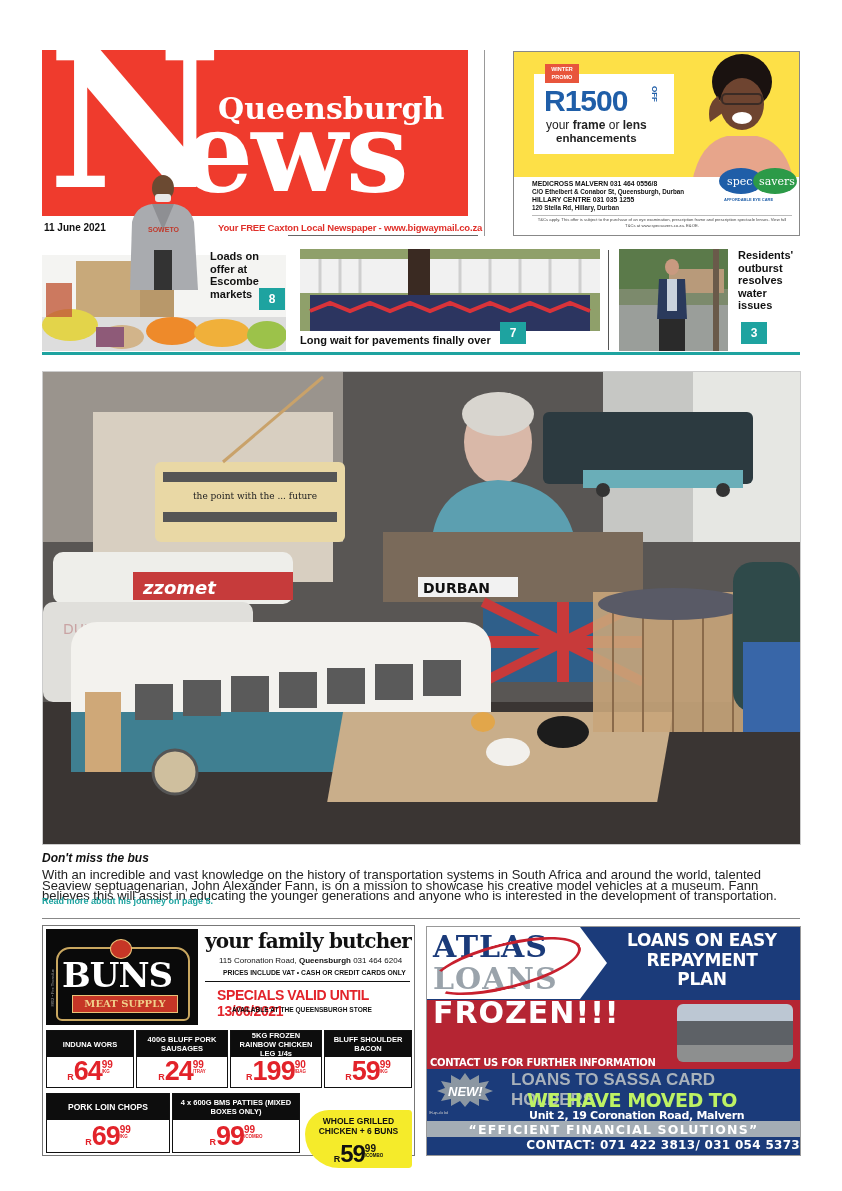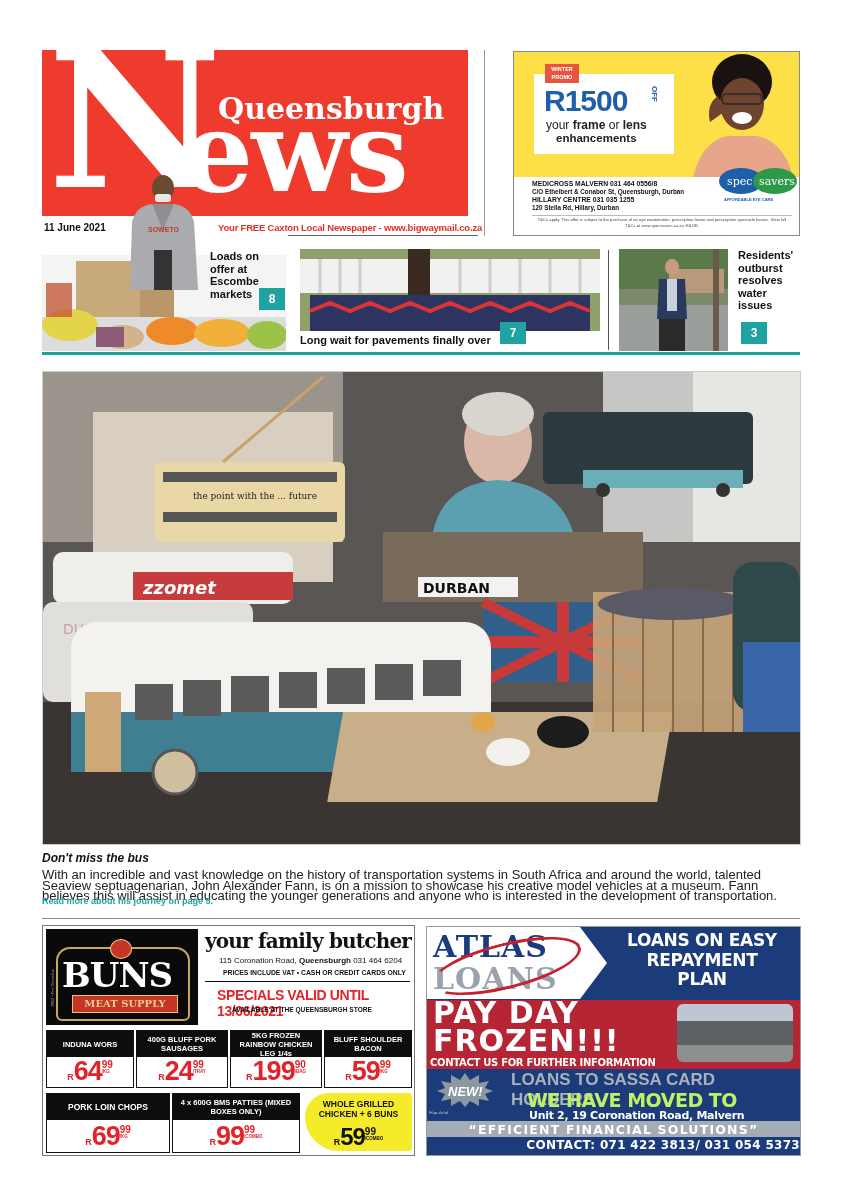--- a/index.html
+++ b/index.html
@@ -311,39 +311,38 @@
   </div>
 
   <div class="abs deal" style="left:3px;top:167px;width:122px;height:58px">
     <div class="deal-head" style="height:26px;font-size:8.5px">PORK LOIN CHOPS</div>
     <div class="deal-price"><span class="r">R</span><span class="main">69</span><span class="cents"><span class="c">99</span><span class="u">/KG</span></span></div>
   </div>
   <div class="abs deal" style="left:129px;top:167px;width:126px;height:58px">
     <div class="deal-head" style="height:26px">4 x 600G BMS PATTIES (MIXED BOXES ONLY)</div>
     <div class="deal-price"><span class="r">R</span><span class="main">99</span><span class="cents"><span class="c">99</span><span class="u">/COMBO</span></span></div>
   </div>
-  <div class="abs deal deal-yellow" style="left:262px;top:167px;width:107px;height:58px;border:none">
+  <div class="abs deal deal-yellow" style="left:262px;top:184px;width:107px;height:58px;border:none">
     <div class="yh">WHOLE GRILLED CHICKEN + 6 BUNS</div>
     <div class="deal-price"><span class="r">R</span><span class="main" style="font-size:24px">59</span><span class="cents"><span class="c">99</span><span class="u">/COMBO</span></span></div>
   </div>
 </div>
 
 <div class="abs atlas">
   <div class="abs atlas-top-left"></div>
   <div class="abs atlas-word">ATLAS</div>
   <div class="abs loans-word">LOANS</div>
   <div class="abs atlas-swoosh"></div>
   <div class="abs atlas-easy">
     <div>LOANS ON EASY</div>
     <div>REPAYMENT</div>
     <div>PLAN</div>
   </div>
   <div class="abs atlas-red"></div>
   <div class="abs payday">
-    <div>PAY DAY</div>
     <div>FROZEN!!!</div>
   </div>
   <div class="abs atlas-photo"></div>
   <div class="abs atlas-contact-us">CONTACT US FOR FURTHER INFORMATION</div>
   <svg class="abs new-burst" viewBox="0 0 56 34">
     <polygon points="28,0 33,7 42,2 42,10 52,8 48,15 56,18 48,21 52,28 42,26 42,33 33,28 28,34 23,28 14,33 14,26 4,28 8,21 0,18 8,15 4,8 14,10 14,2 23,7" fill="#8c97a2"></polygon>
     <text x="11" y="23" font-size="13" font-weight="bold" fill="#fff" font-family="Liberation Sans, sans-serif" font-style="italic">NEW!</text>
   </svg>
   <div class="abs sassa">LOANS TO SASSA CARD HOLDERS</div>
   <div class="abs moved">WE HAVE MOVED TO</div>

